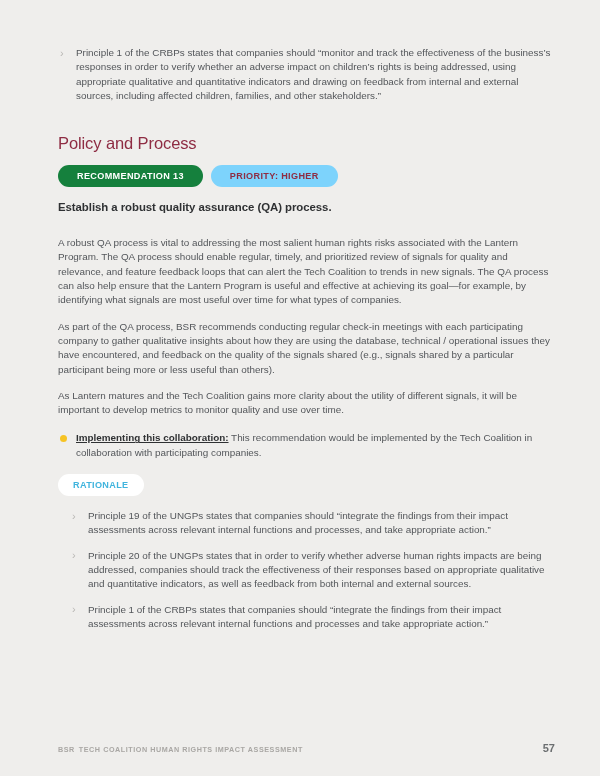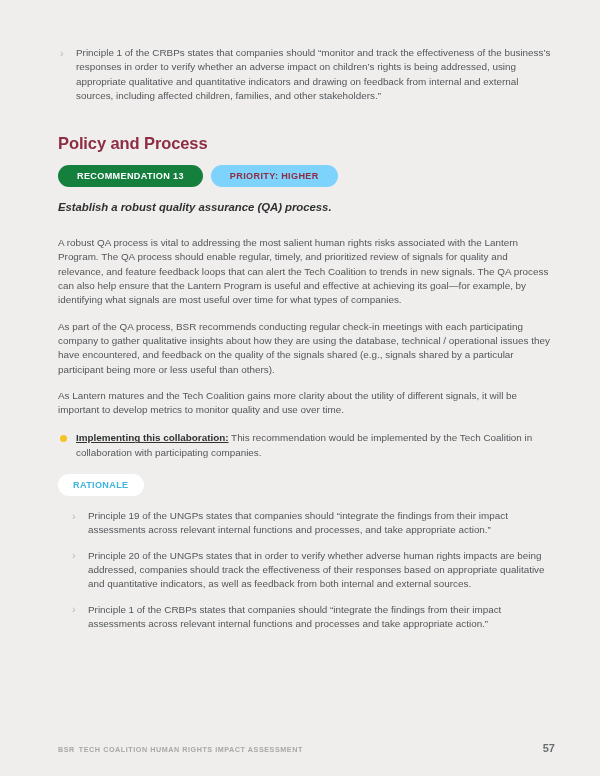--- a/index.html
+++ b/index.html
@@ -47,21 +47,21 @@
     font-size: 11px;
     line-height: 14.3px;
   }
 
   .top-list { margin-bottom: 0; }
   .top-list .chev-item { margin-bottom: 0; }
 
   
   .section-heading {
     font-size: 16.5px;
-    font-weight: bold;
+    font-weight: normal;
     color: #8e2c43;
     margin: 31px 0 3px 0;
     letter-spacing: -0.1px;
   }
 
   
   .badge-row {
     display: flex;
     align-items: center;
     gap: 8px;
@@ -91,21 +91,20 @@
   .badge-rationale {
     background: #ffffff;
     color: #40b4dd;
     padding: 0 15px;
   }
 
   
   .rec-title {
     font-size: 11.4px;
     font-weight: bold;
-    font-style: italic;
     color: #2f3133;
     margin: 14px 0 0 0;
     letter-spacing: -0.05px;
   }
   .para {
     font-size: 9.9px;
     line-height: 14.3px;
     color: #53565a;
     margin: 23px 0 0 0;
   }

